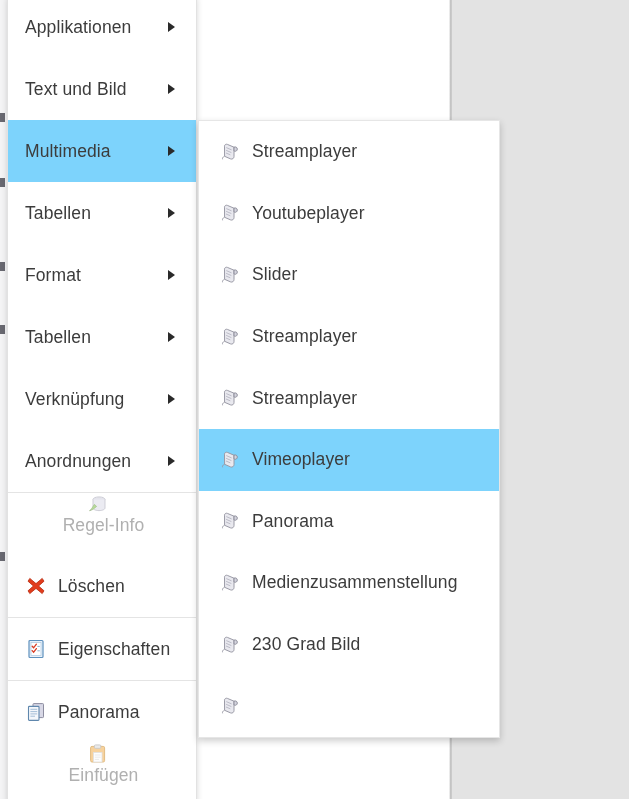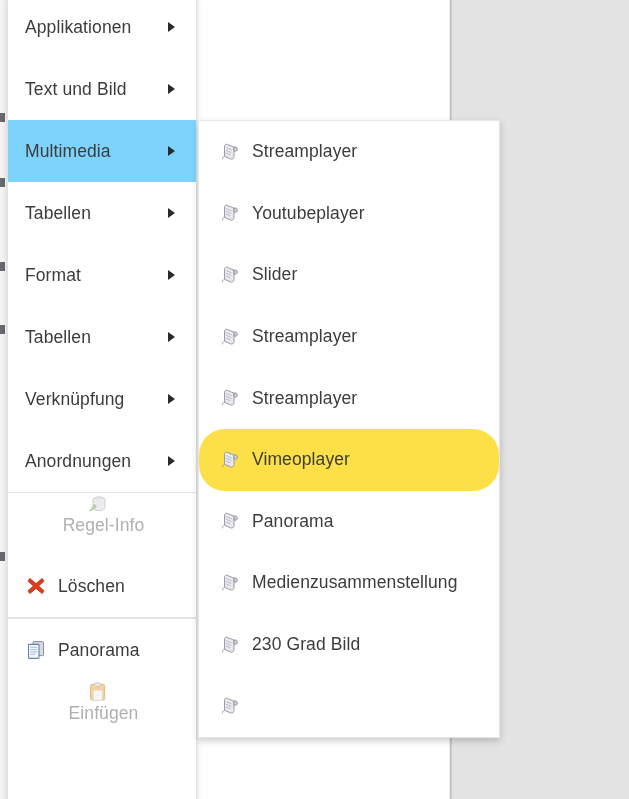--- a/index.html
+++ b/index.html
@@ -80,21 +80,21 @@
   .sm-item{
     height:61.6px;
     display:flex;align-items:center;
     padding-left:20px;
     box-sizing:border-box;
     color:#3c3c3c;
     font-size:17.5px;
     white-space:nowrap;
     cursor:default;
   }
-  .sm-item.highlight{background:#fde047;border-radius:26px;}
+  .sm-item.highlight{background:#7dd3fc;}
   .sm-icon{flex:0 0 auto;width:22px;height:22px;margin-right:11px;}
   .sm-label{letter-spacing:.1px;}
 
   
   #menu-gap{
     position:absolute;left:197px;top:0;width:2px;height:120px;background:#ffffff;
   }
 </style>
 </head>
 <body>
@@ -158,20 +158,32 @@
     </div>
     <div class="cm-item">
       <span class="ic cm-icon" style="opacity: 1;">
         <svg width="22" height="22" viewBox="0 0 22 22">
           <path d="M4.8 3.4 L11 8.6 L17.2 3.4 L19 6.2 L13.6 11 L19 15.8 L17.2 18.6 L11 13.4 L4.8 18.6 L3 15.8 L8.4 11 L3 6.2 Z" fill="#e23c1c" stroke="#b62c10" stroke-width="0.8" stroke-linejoin="round"></path>
         </svg>
       </span>
       <span class="cm-label">Löschen</span>
     </div>
     <div class="cm-sep"></div>
+    <div class="cm-item">
+      <span class="ic cm-icon" style="opacity: 1;">
+        <svg width="22" height="22" viewBox="0 0 22 22">
+          <rect x="4" y="2.5" width="14" height="17" rx="1" fill="#e8f1fa" stroke="#5d90bd" stroke-width="1.2"></rect>
+          <rect x="6" y="4.5" width="10" height="13" fill="#ffffff" stroke="#a9c6de" stroke-width="0.7"></rect>
+          <path d="M7.2 8.2 L8.6 9.8 L11.4 6.2" stroke="#d93b22" stroke-width="1.3" fill="none" stroke-linecap="round"></path>
+          <path d="M7.2 12.6 L8.6 14.2 L11.4 10.6" stroke="#d93b22" stroke-width="1.3" fill="none" stroke-linecap="round"></path>
+          <path d="M12.4 8.4 L14.8 8.4 M12.4 12.8 L14.8 12.8" stroke="#8fb0cc" stroke-width="1" fill="none"></path>
+        </svg>
+      </span>
+      <span class="cm-label">Eigenschaften</span>
+    </div>
     <div class="cm-sep"></div>
     <div class="cm-item">
       <span class="ic cm-icon" style="opacity: 1;">
         <svg width="22" height="22" viewBox="0 0 22 22">
           <rect x="8" y="2.6" width="10.5" height="14" rx="0.8" fill="#d8d8e6" stroke="#8d8da0" stroke-width="1"></rect>
           <rect x="3.5" y="5.4" width="10.5" height="14" rx="0.8" fill="#f4f7fb" stroke="#5f87ad" stroke-width="1.1"></rect>
           <path d="M5.4 8.3 L12.2 8.3 M5.4 10.6 L12.2 10.6 M5.4 12.9 L12.2 12.9 M5.4 15.2 L10 15.2" stroke="#9bb7d2" stroke-width="0.9" fill="none"></path>
         </svg>
       </span>
       <span class="cm-label">Panorama</span>

